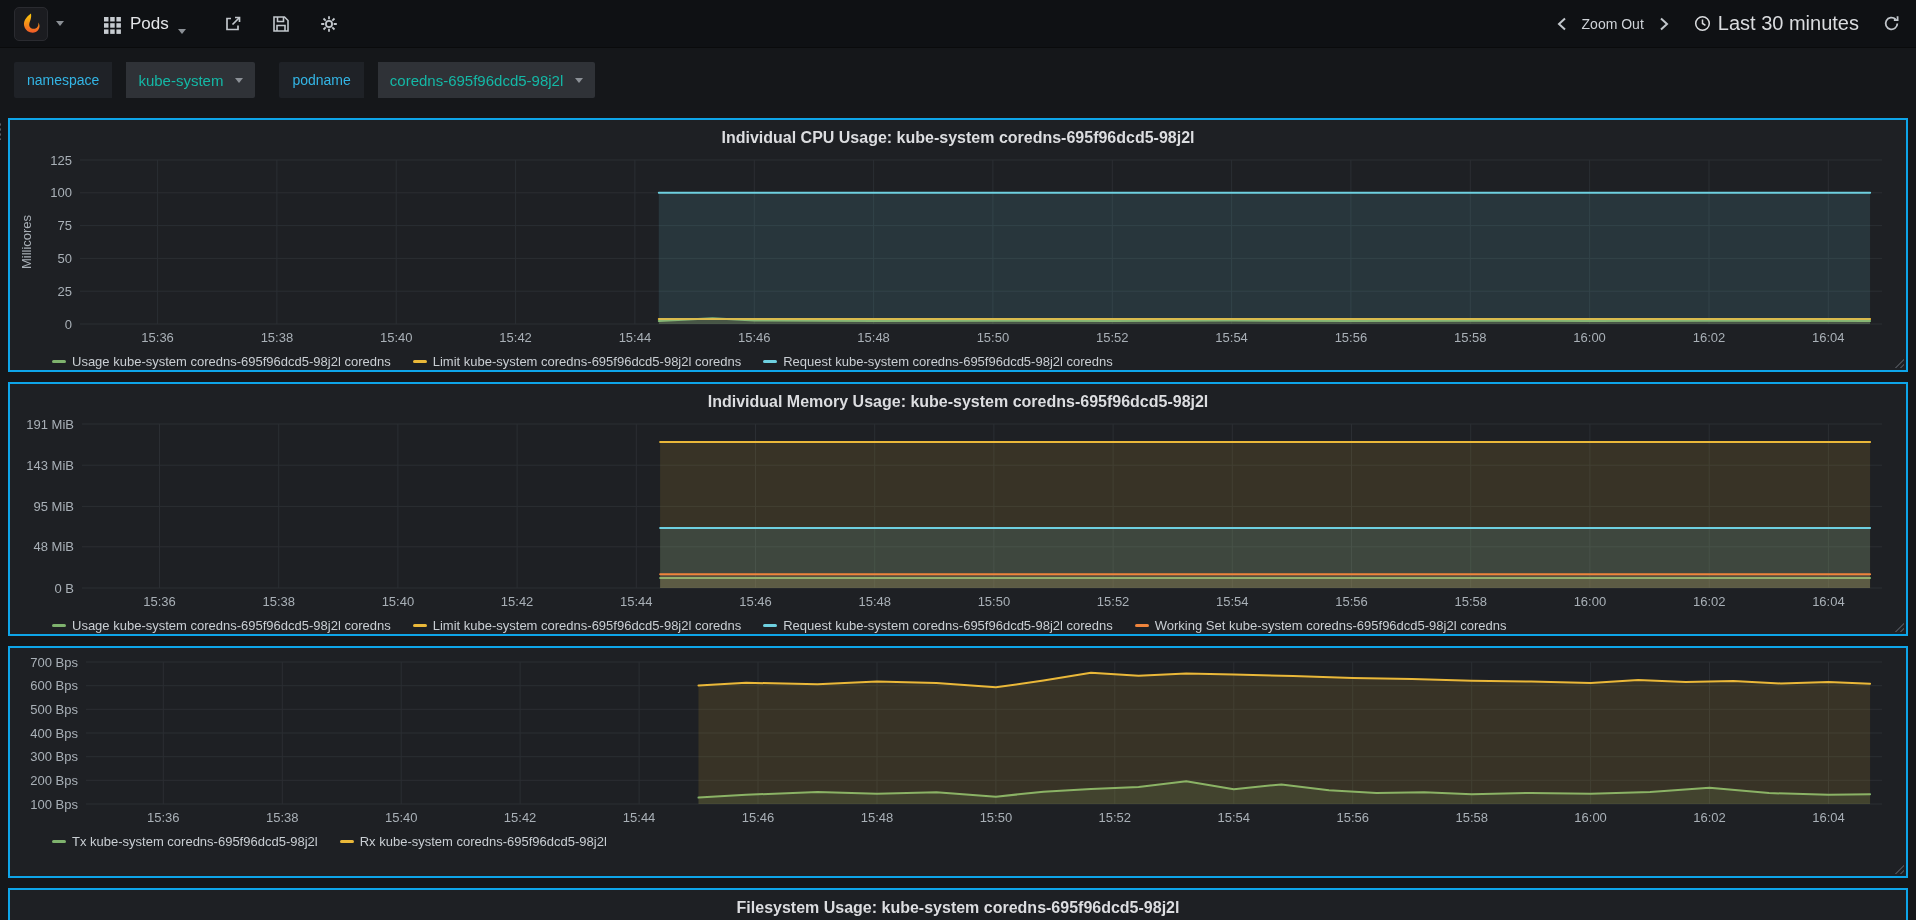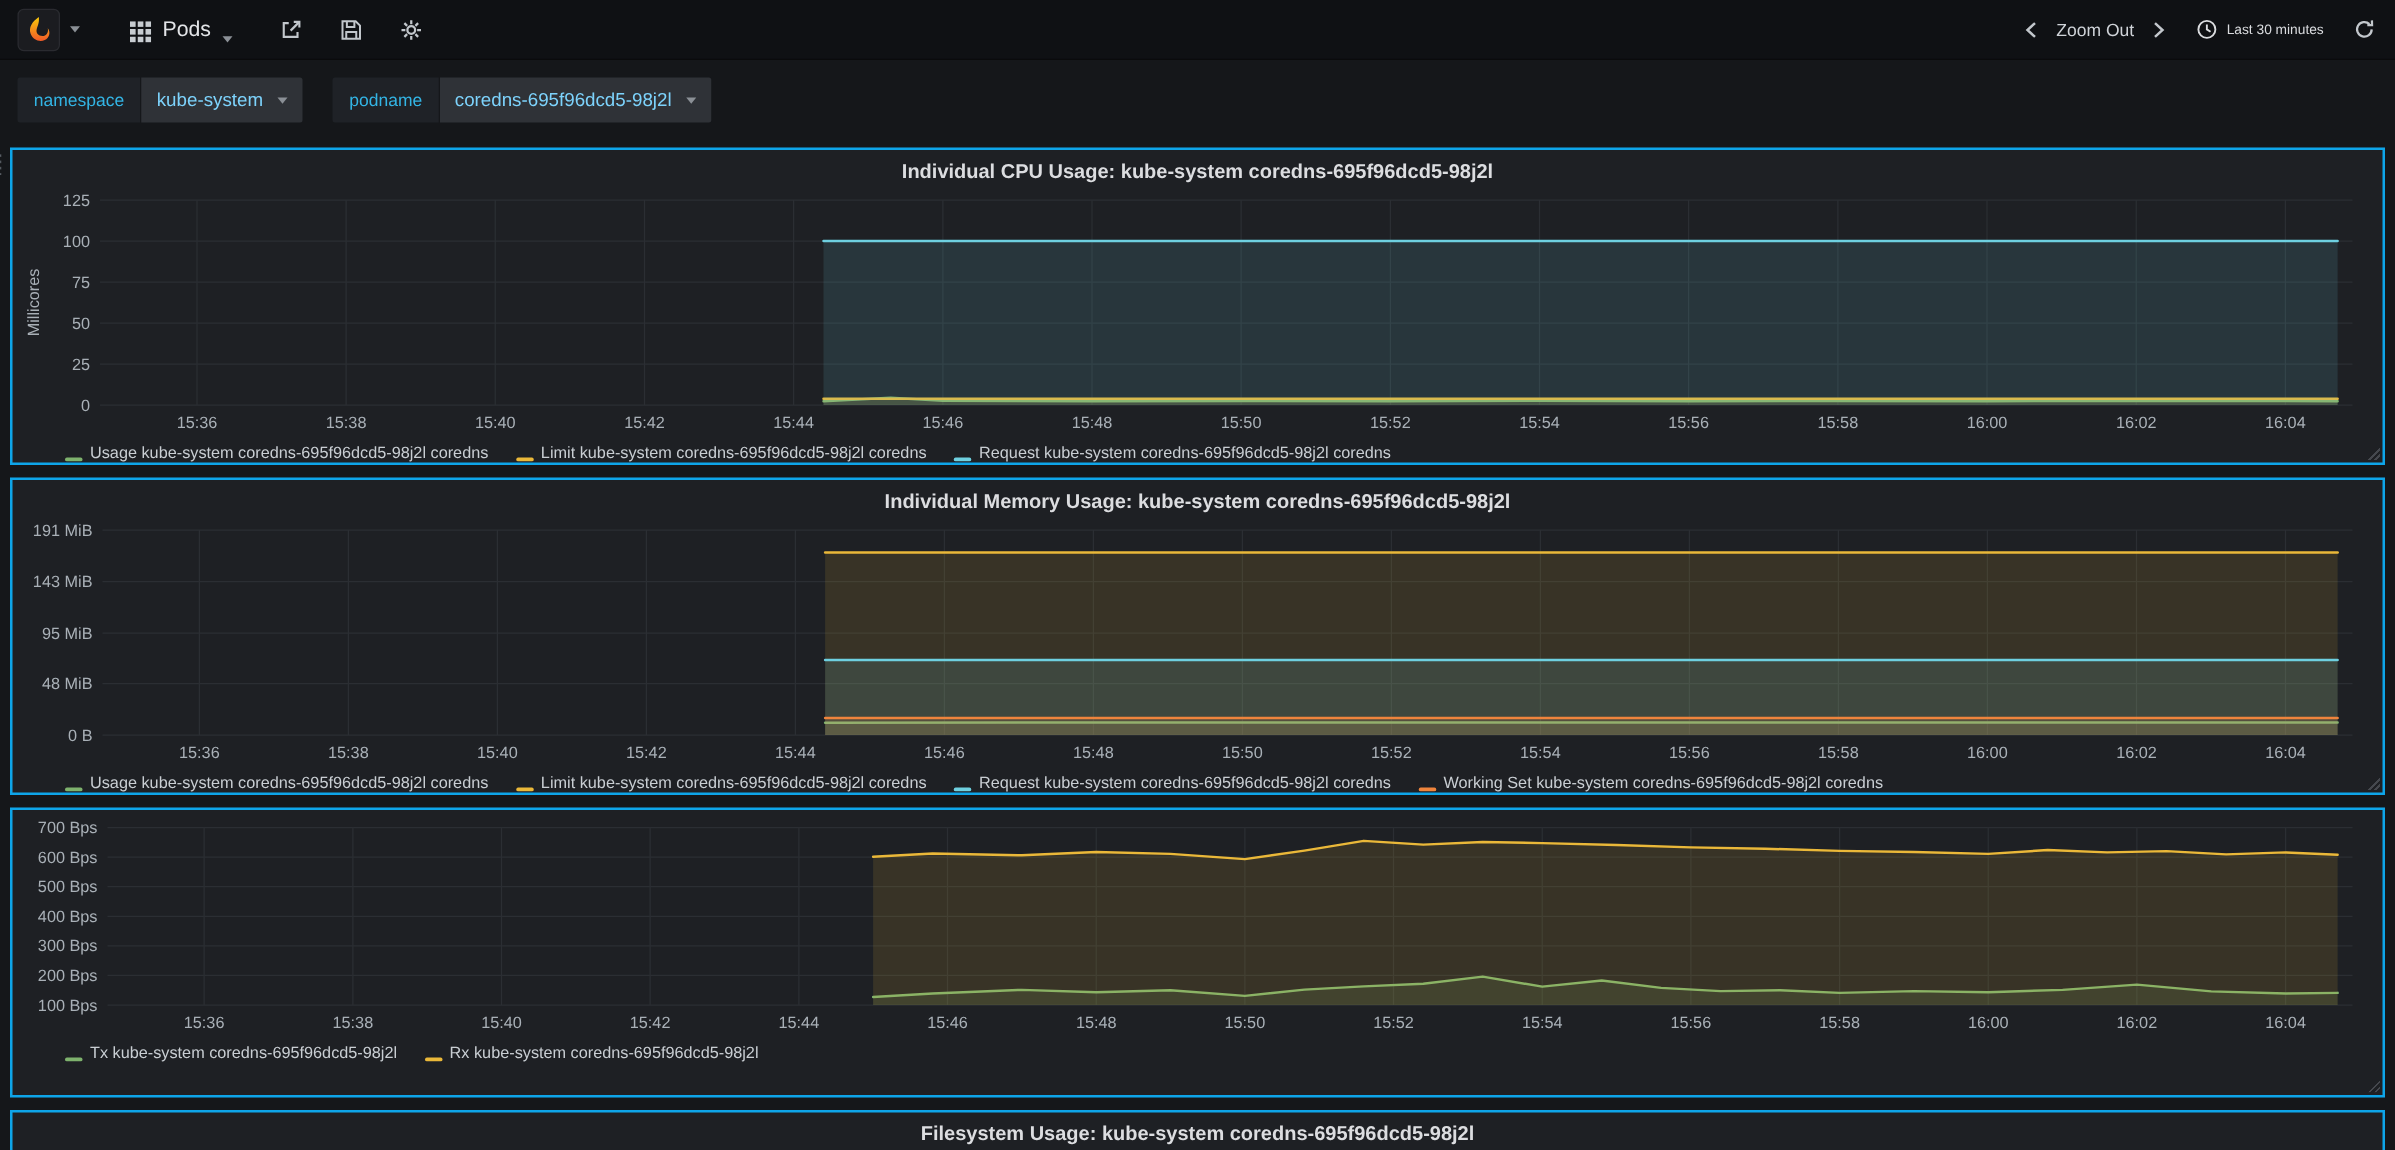--- a/index.html
+++ b/index.html
@@ -14,47 +14,47 @@
   .caret { width:0; height:0; border-left:4px solid transparent; border-right:4px solid transparent;
     border-top:5px solid #8b9096; display:inline-block; }
   .logo-caret { margin-left:8px; }
   .dash-picker { display:flex; align-items:flex-end; gap:9px; margin-left:30px; cursor:pointer;
     font-size:17px; color:#e3e5e8; padding:6px 10px; border-radius:3px; }
   .nav-actions { display:flex; align-items:center; gap:26px; margin-left:26px; }
   .icon-btn { background:none; border:none; cursor:pointer; display:flex; align-items:center;
     justify-content:center; padding:2px; }
   .nav-right { margin-left:auto; display:flex; align-items:center; gap:12px; }
   .zoom-label { font-size:14px; color:#cfd3d8; cursor:pointer; }
-  .time-picker { display:flex; align-items:center; gap:7px; font-size:11px;
+  .time-picker { display:flex; align-items:center; gap:7px; font-size:20px;
     color:#dadcdf; cursor:pointer; margin:1px 10px;text-align:center; }
   .nav-icon-svg { display:block; }
 
   
   .submenu { height:64px; display:flex; align-items:center; padding:0 14px; gap:24px; }
   .variable { display:flex; align-items:stretch; height:36px;justify-content:space-between; }
   .var-label { background:#1f2227; color:#33b5e5; font-size:14px; display:flex; align-items:center;
     padding:0 13px; border-radius:2px 0 0 2px; }
-  .var-value { background:#2f3237; color:#7dd3fc; font-size:15px; display:flex; align-items:center;
-    gap:12px; padding:0 12px; border-radius:0 2px 2px 0; margin-left:1px; cursor:pointer; }
+  .var-value { background:#2f3237; color:#14b8a6; font-size:15px; display:flex; align-items:center;
+    gap:12px; padding:0 12px; border-radius:0 2px 2px 0; margin-left:14px; cursor:pointer; }
 
   
   .dashboard { padding:6px 8px 0 8px; position:relative; }
   .drag-dots { position:absolute; left:-5px; top:10px; width:6px; height:18px;
     background:radial-gradient(circle,#5a6067 1px,transparent 1.3px); background-size:4px 5px; }
   .panel { width:1900px; background:#1e2024; border:2px solid #0ea5e9; margin-bottom:10px;
     padding:6px 8px 0 8px; position:relative; }
   .panel-cpu { height:254px; } .panel-mem { height:254px; } .panel-net { height:232px; }
   .panel-fs { height:254px; }
   .panel-title { text-align:center; font-size:16px; font-weight:bold; color:#dcdde0;
     height:26px; line-height:24px; cursor:pointer; }
   .chart-svg { display:block; }
   .tick { fill:#a9b0b7; font-size:13px; font-family:"Liberation Sans","DejaVu Sans",sans-serif; }
   .legend { height:22px; display:flex; align-items:center; gap:22px; padding-left:34px;
     font-size:13px; color:#c9ced3; white-space:nowrap; overflow:hidden; }
-  .legend-item { display:inline-flex; align-items:flex-end; gap:6px; cursor:pointer; }
+  .legend-item { display:inline-flex; align-items:center; gap:6px; cursor:pointer; }
   .swatch { display:inline-block; width:14px; height:3px; border-radius:1.5px; }
   .resize-grip { position:absolute; right:2px; bottom:2px; width:11px; height:11px; cursor:nwse-resize;
     background:repeating-linear-gradient(-45deg, transparent 0 2px, #45484e 2px 3.5px);
     clip-path:polygon(100% 0, 100% 100%, 0 100%); }
 </style>
 </head>
 <body>
 
 <header class="navbar">
   <a class="logo-box">

